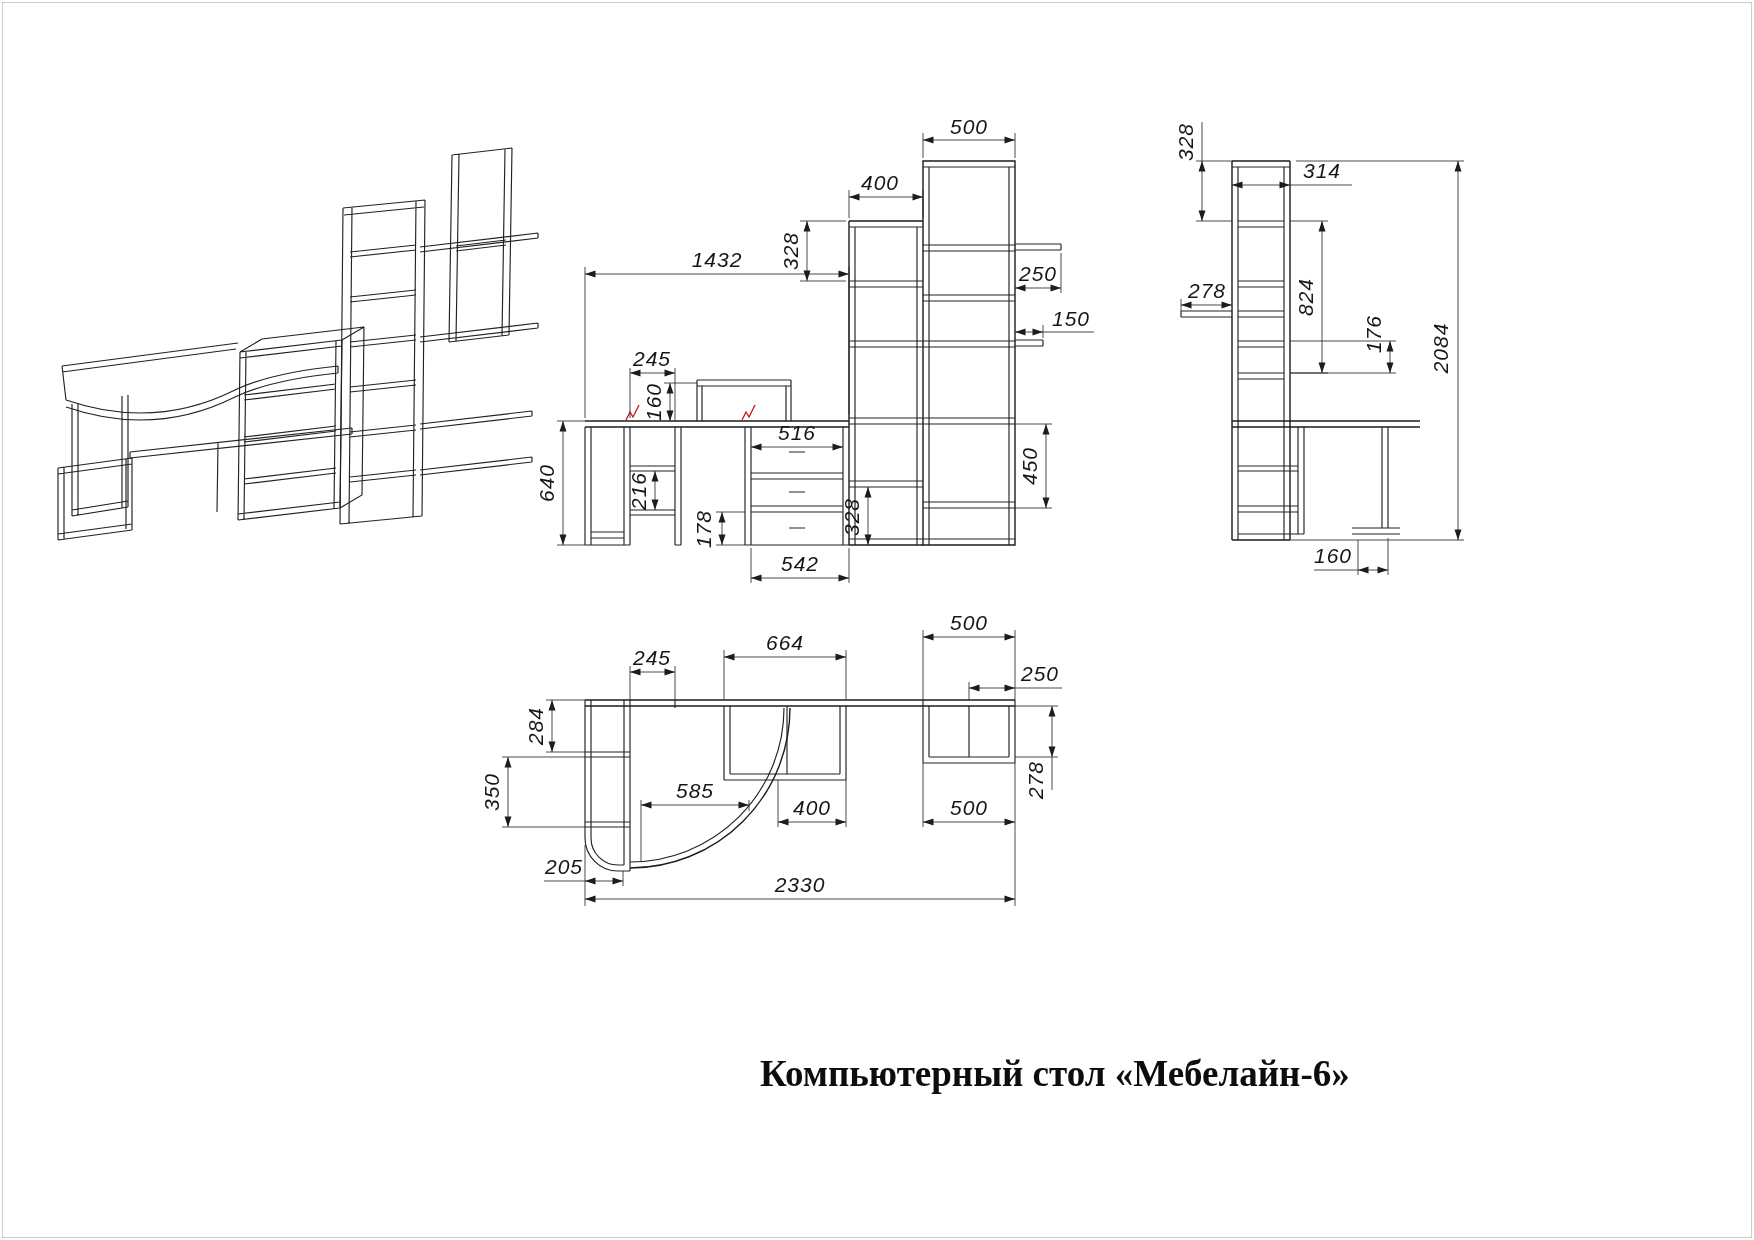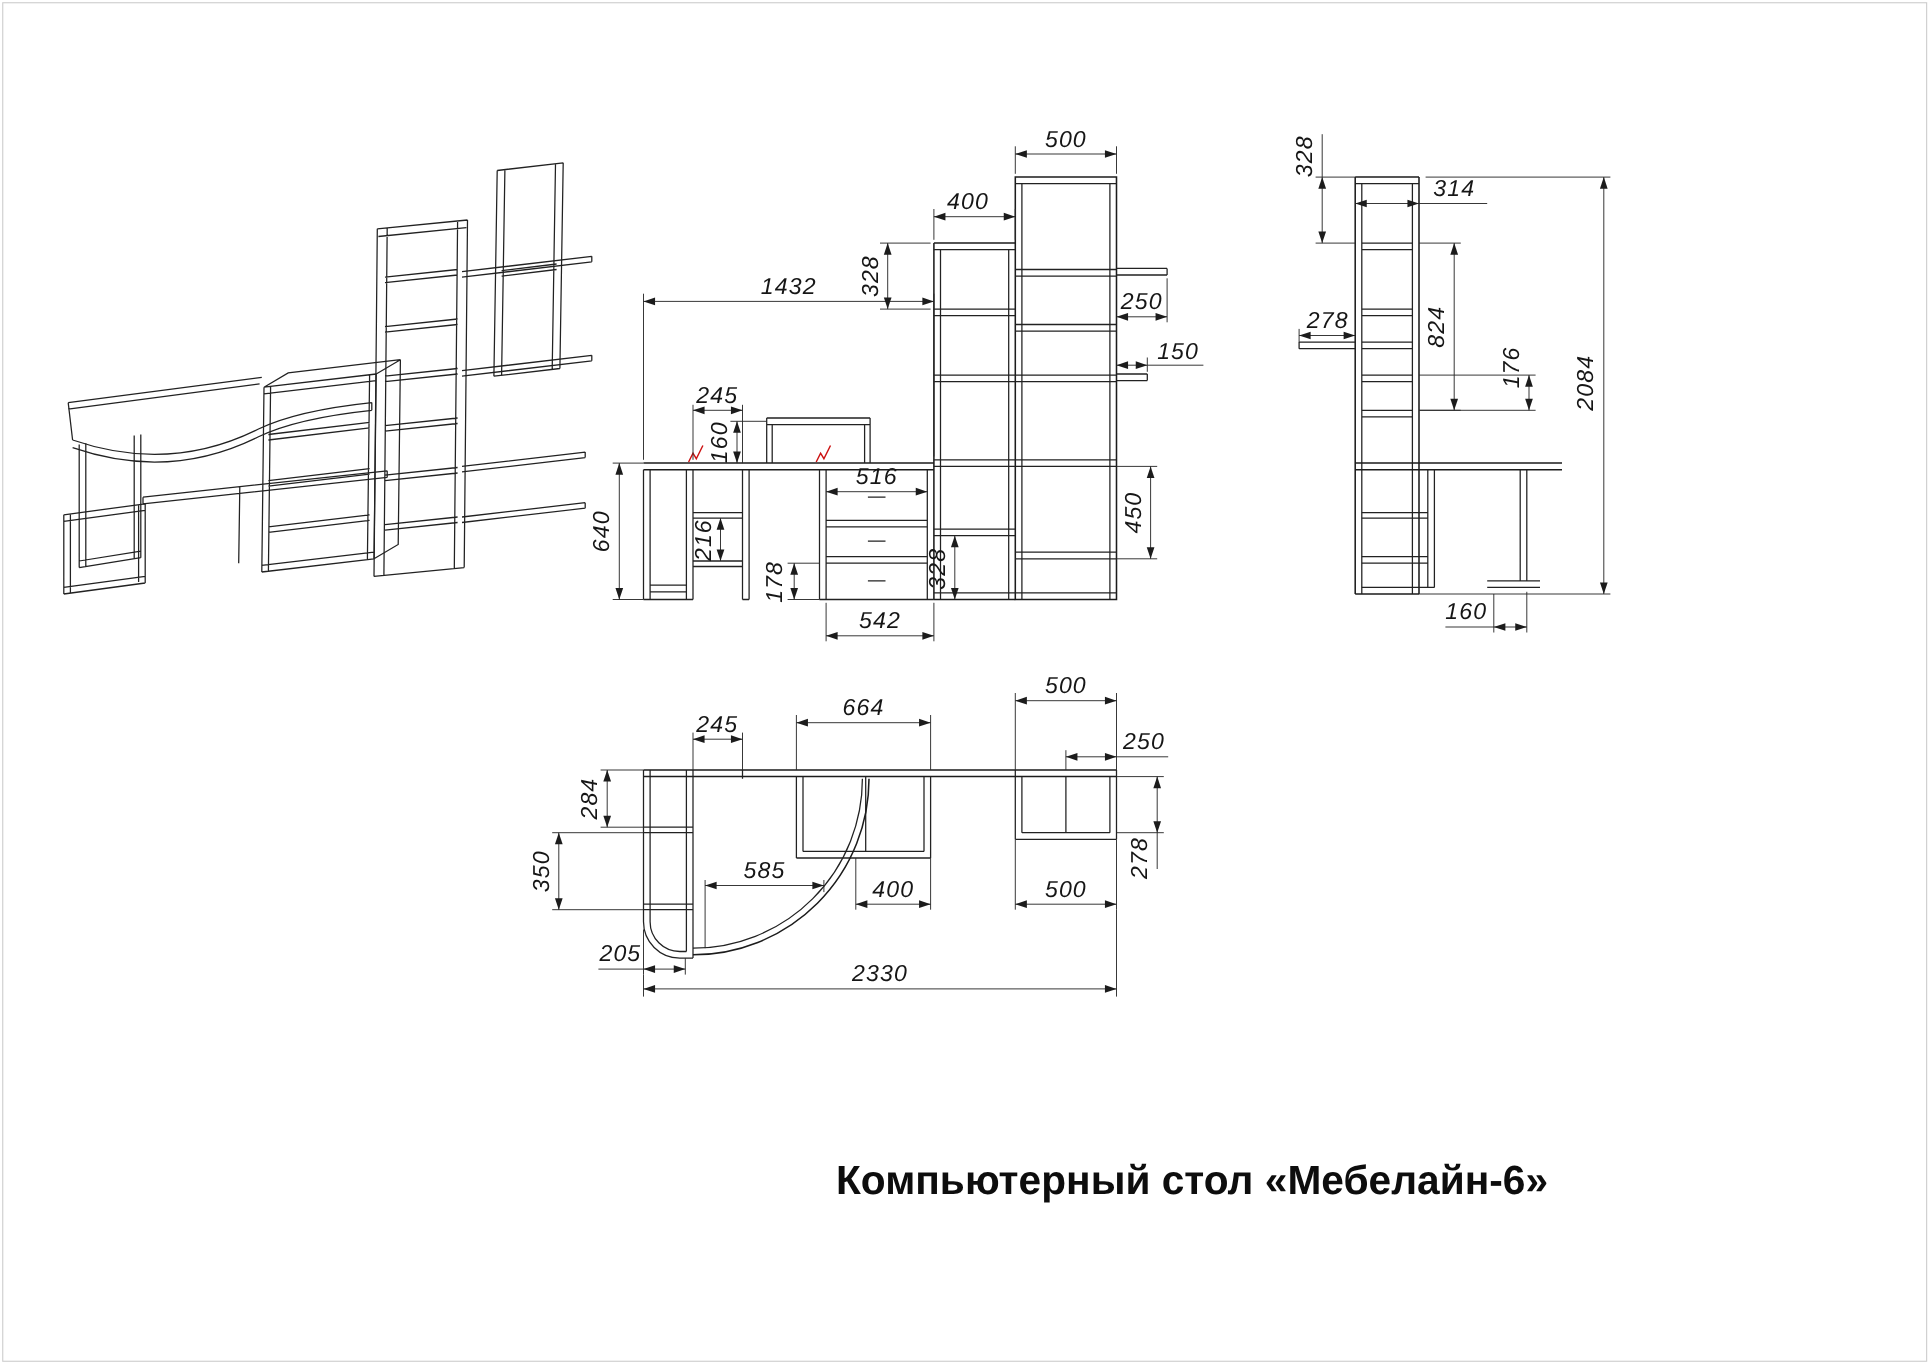--- a/index.html
+++ b/index.html
@@ -13,21 +13,21 @@
   .s   { stroke:#222222; stroke-width:1.15; fill:none; }
   .t   { stroke:#2a2a2a; stroke-width:0.85; fill:none; }
   .r   { stroke:#cc1111; stroke-width:1.3; fill:none; }
   .dim {
     font-family:"Liberation Sans", sans-serif;
     font-style:italic; font-size:21px; letter-spacing:1px;
     fill:#161616; text-anchor:middle;
   }
   .title {
     position:absolute; left:760px; top:1052px; width:960px;
-    font-family:Liberation Sans, sans-serif; font-weight:bold;
+    font-family:Liberation Serif, serif; font-weight:bold;
     font-size:37px; color:#0d0d0d; white-space:nowrap;
   }
 </style>
 </head>
 <body>
 
 <div id="stage">
   <div class="frame"></div>
 
   <svg width="1754" height="1240" viewBox="0 0 1754 1240">

